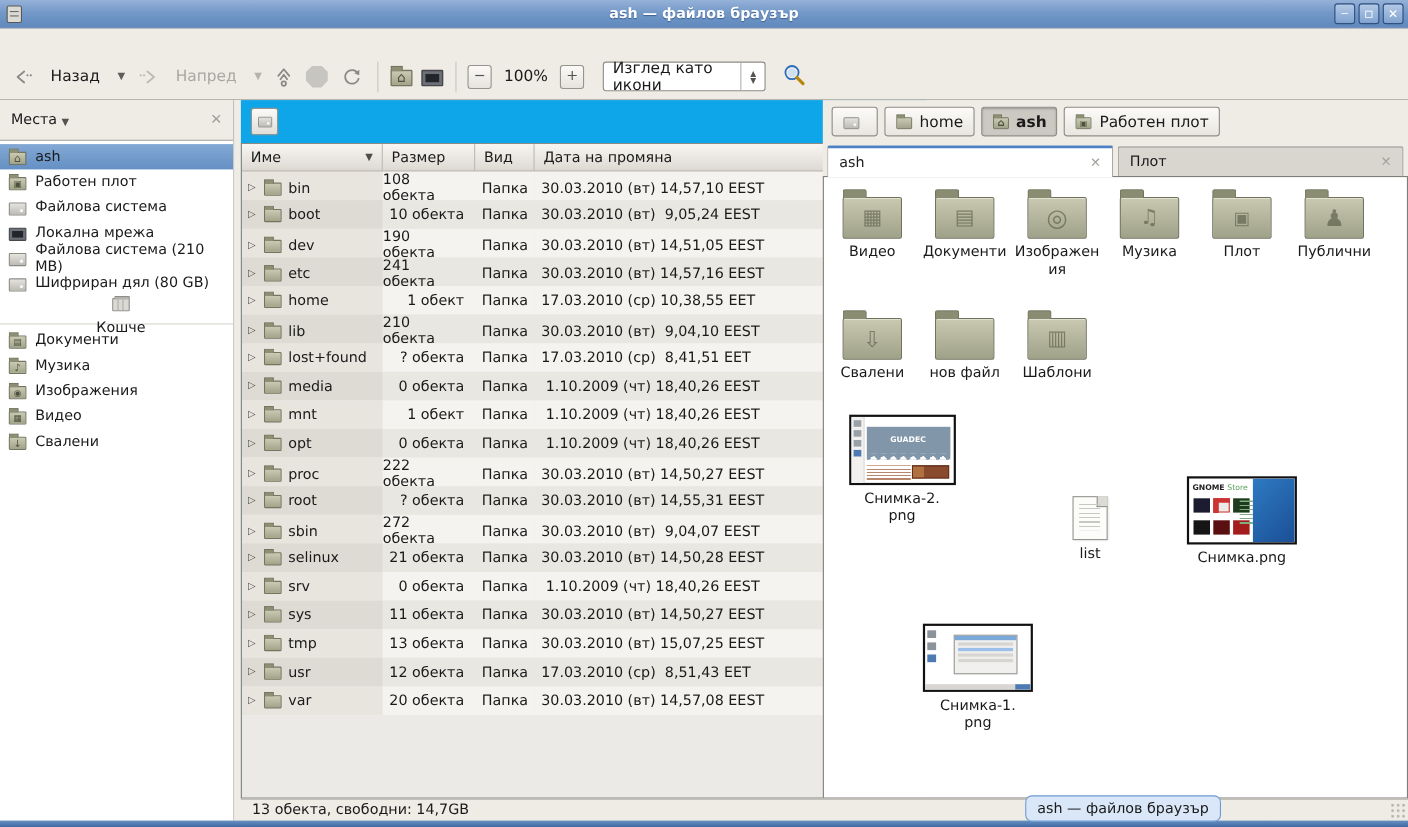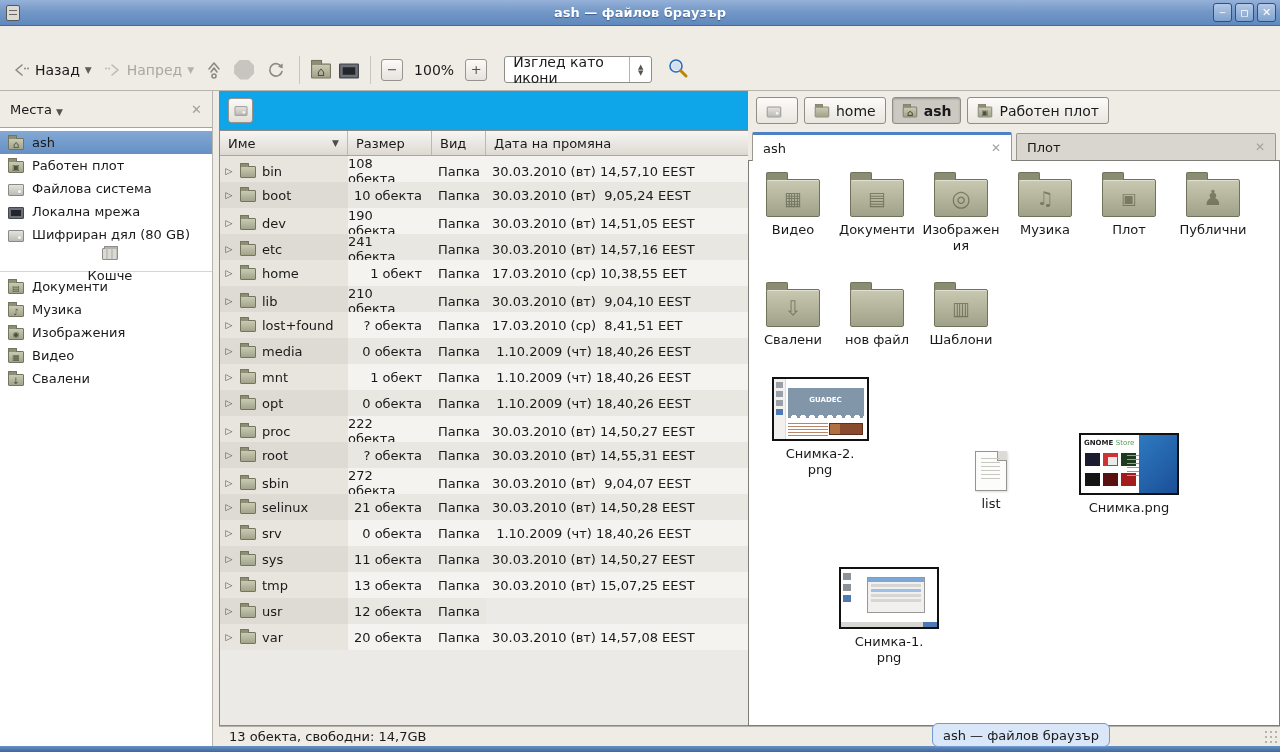--- a/index.html
+++ b/index.html
@@ -20,21 +20,21 @@
   .winbtn.min::before { content:"─"; font-size:9px; line-height:19px; }
   .winbtn.max::before { content:"▫"; font-size:13px; }
   .winbtn.close::before { content:"✕"; }
 
   
   .menubar { position:absolute; left:0; top:26px; width:1280px; height:23px; background:#efebe5; display:flex; align-items:center; padding-left:8px; gap:0; }
   .menu-item { padding:2px 10px; }
 
   
   .toolbar { position:absolute; left:0; top:49px; width:1280px; height:42px; background:#efebe5; border-bottom:1px solid #b7b4ae; display:flex; align-items:center; padding:0 6px; }
-  .tbtn { display:flex; align-items:center; gap:5px; padding:4px 6px; border-radius:3px;justify-content:center; }
+  .tbtn { display:flex; align-items:center; gap:16px; padding:4px 6px; border-radius:3px;justify-content:center; }
   .tbtn .lbl { font-size:14px; }
   .tbtn.disabled { color:#aaa7a1; }
   .drop-caret { font-size:9px; color:#5f5d59; }
   .tbtn.disabled .drop-caret { color:#b5b2ac; }
   .tsep { width:1px; height:28px; background:#c9c6c0; margin:0 7px; }
   .stop-oct { width:20px; height:20px; background:#c7c5c0; clip-path:polygon(30% 0,70% 0,100% 30%,100% 70%,70% 100%,30% 100%,0 70%,0 30%); }
   .zoombtn { width:22px; height:22px; border:1px solid #96948e; border-radius:3px; background:linear-gradient(#fbfaf8,#e6e3dd); text-align:center; line-height:19px; font-size:13px; color:#55534f; margin:0 3px; }
   .zoom-level { margin:0 8px; font-size:14px; }
   .combo { width:148px; height:27px; border:1px solid #8f8d88; border-radius:3px; background:#fff; display:flex; align-items:center; margin-left:14px; }
   .combo .val { flex:1; padding-left:8px; font-size:14px; }
@@ -272,20 +272,24 @@
       <div class="side-item">
         <span class="s-icon icon-drive"></span>
         <span>Файлова система</span>
       </div>
       <div class="side-item">
         <span class="s-icon icon-network"></span>
         <span>Локална мрежа</span>
       </div>
       <div class="side-item">
         <span class="s-icon icon-drive"></span>
+        <span>Файлова система (210 MB)</span>
+      </div>
+      <div class="side-item">
+        <span class="s-icon icon-drive"></span>
         <span>Шифриран дял (80 GB)</span>
       </div>
       <div class="side-item sep">
         <span class="s-icon icon-trash"></span>
         <span>Кошче</span>
       </div>
       <div class="side-item">
         <span class="s-icon icon-folder-documents"></span>
         <span>Документи</span>
       </div>
@@ -504,20 +508,21 @@
           <div class="c-date">30.03.2010 (вт) 15,07,25 EEST</div>
         </div>
         <div class="trow">
           <div class="c-name">
             <span class="expander">▷</span>
             <span class="s-icon"></span>
             <span>usr</span>
           </div>
           <div class="c-size">12 обекта</div>
           <div class="c-type">Папка</div>
+          <div class="c-date">17.03.2010 (ср)  8,51,43 EET</div>
         </div>
         <div class="trow">
           <div class="c-name">
             <span class="expander">▷</span>
             <span class="s-icon"></span>
             <span>var</span>
           </div>
           <div class="c-size">20 обекта</div>
           <div class="c-type">Папка</div>
           <div class="c-date">30.03.2010 (вт) 14,57,08 EEST</div>

